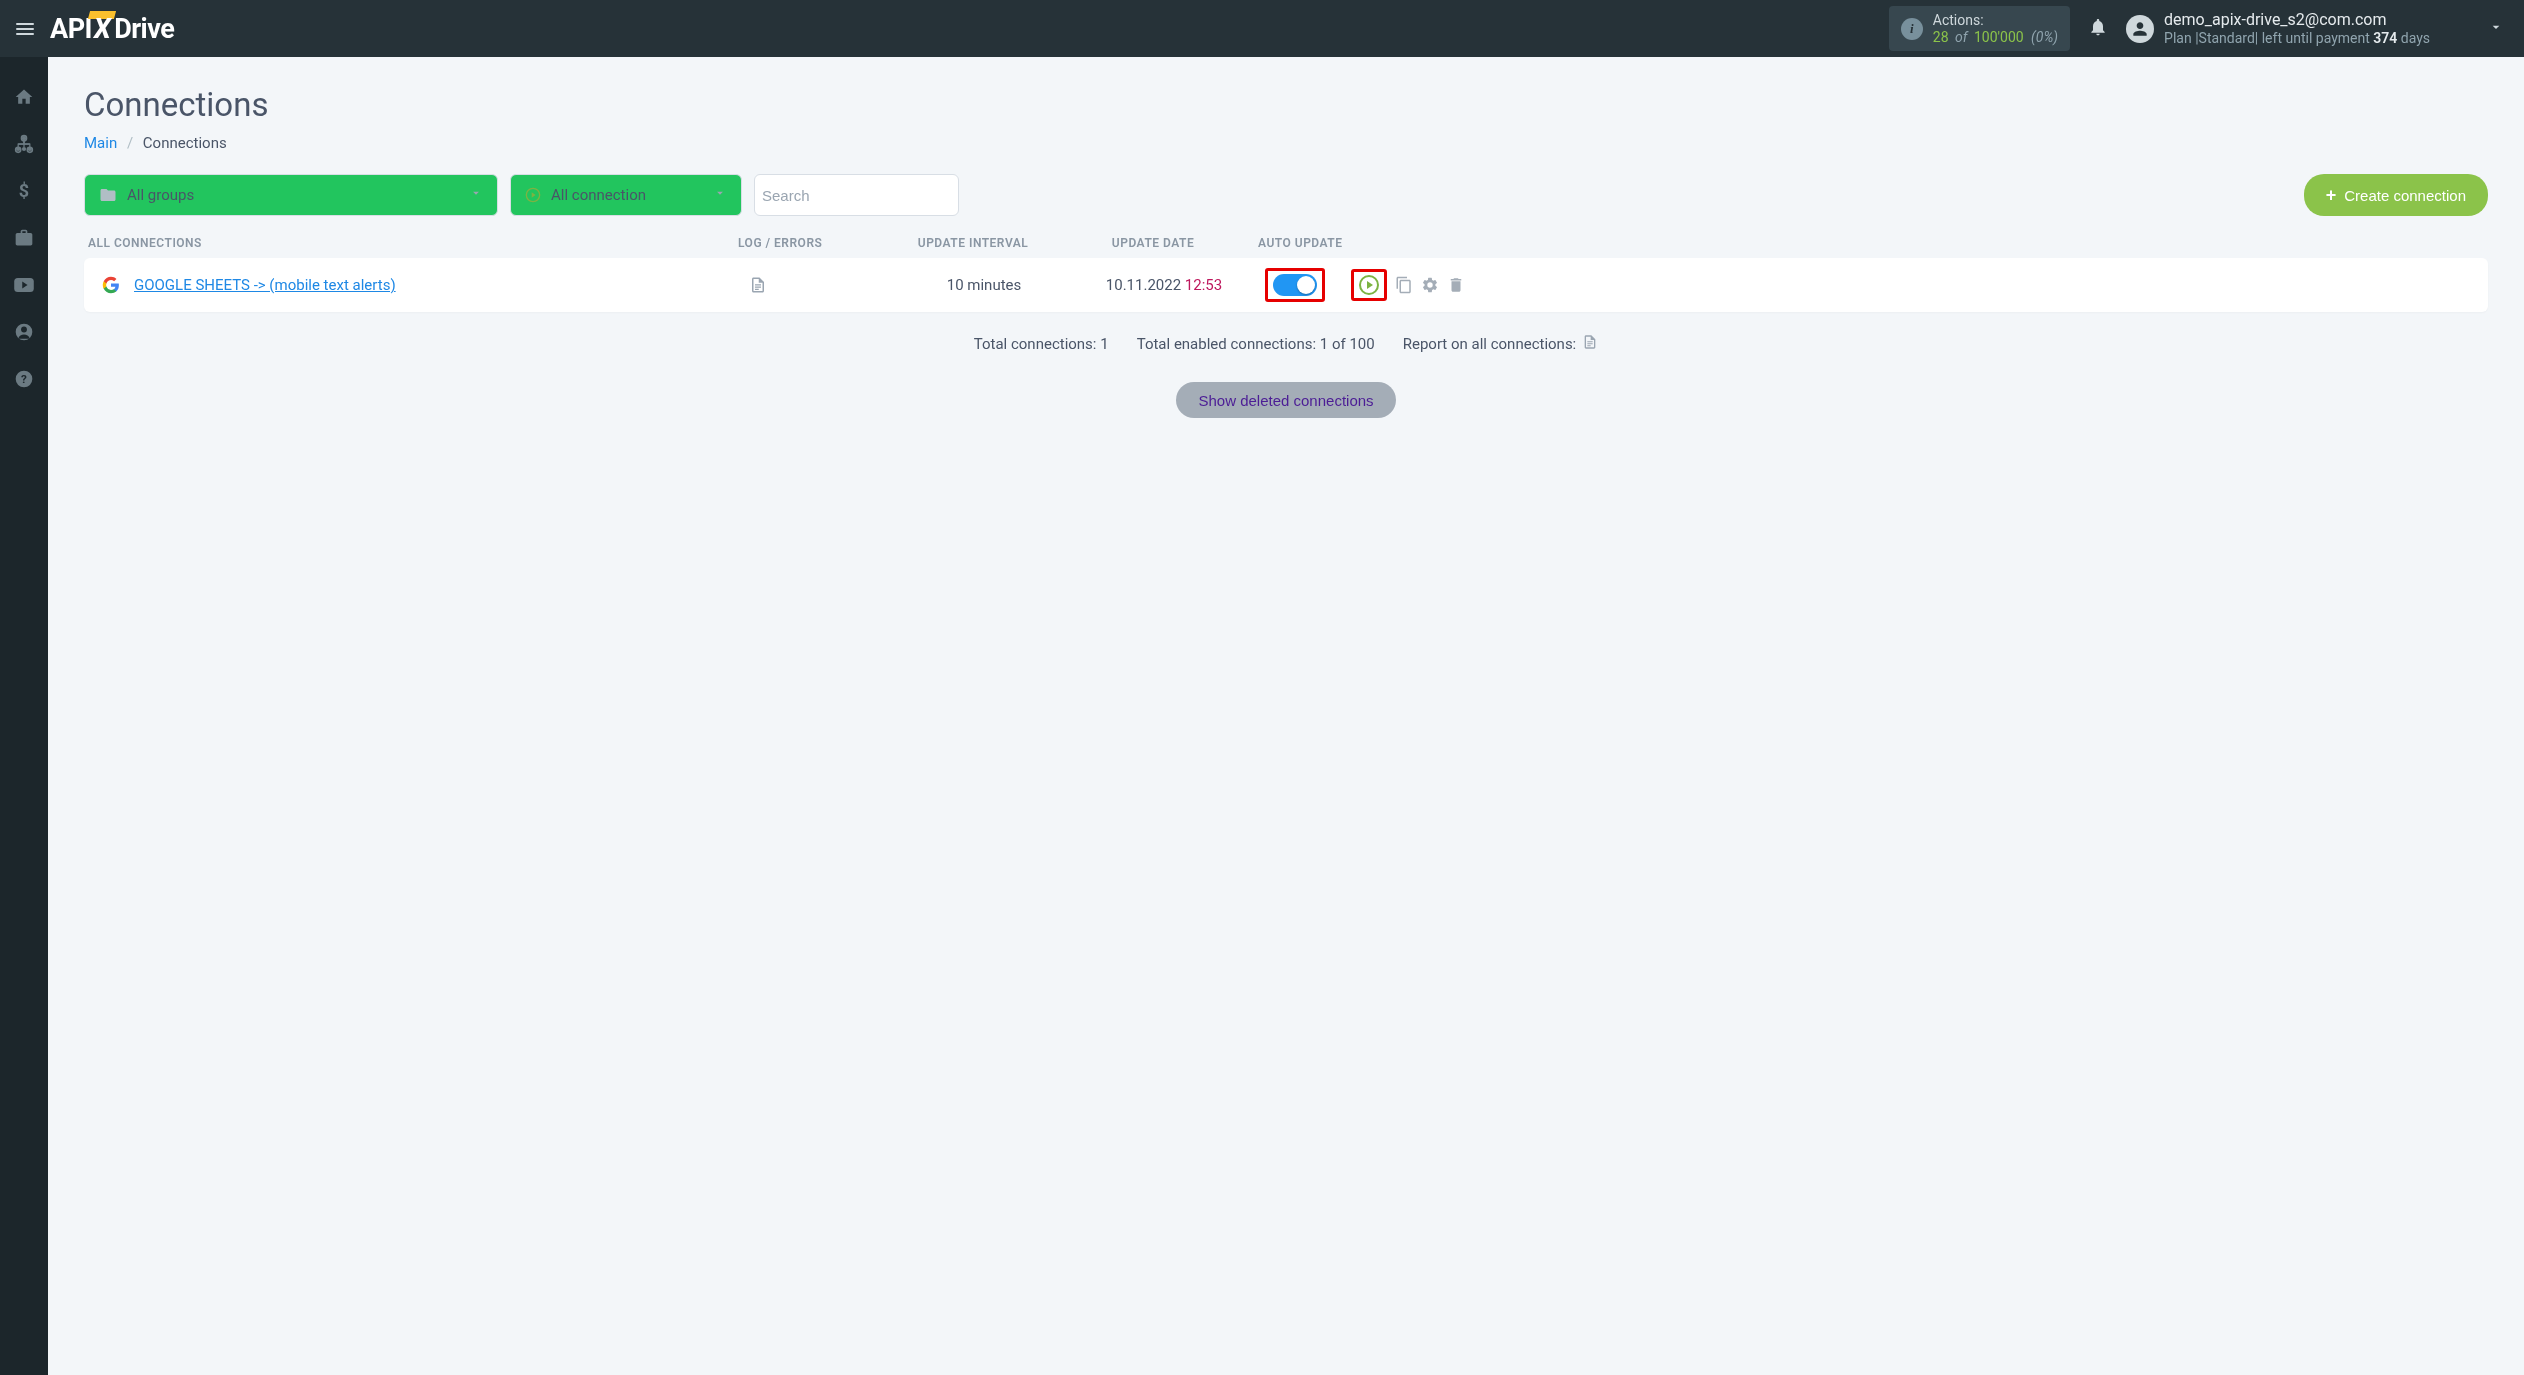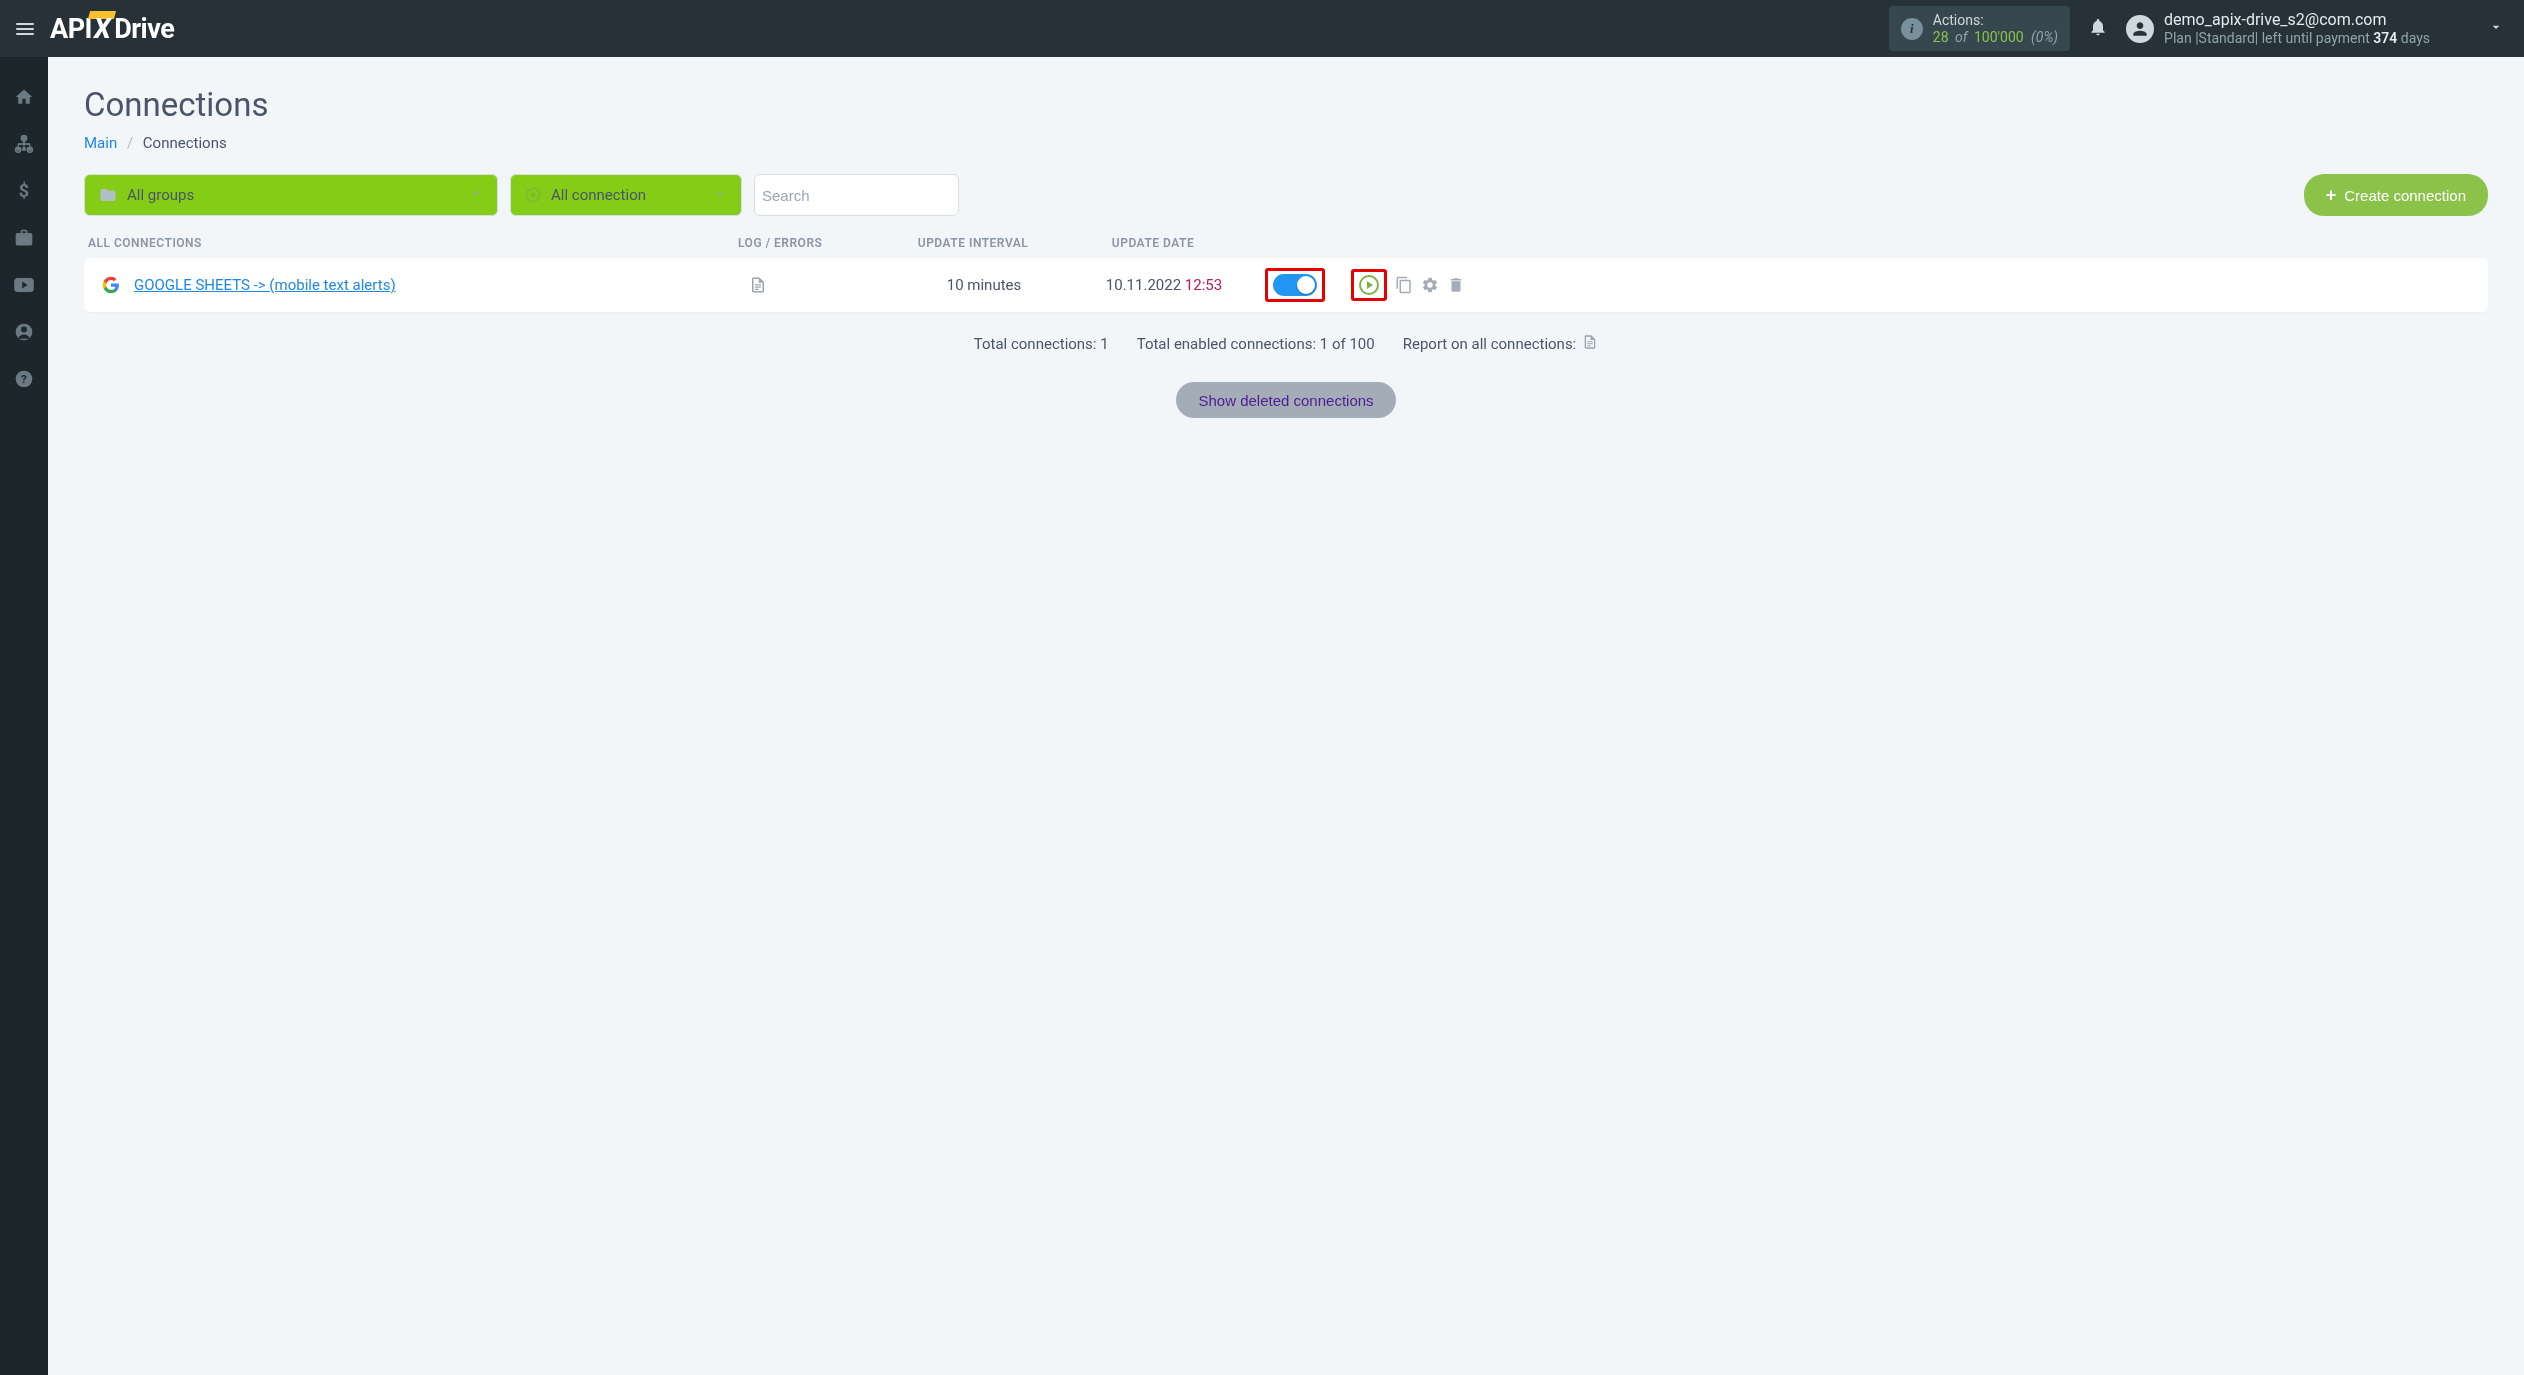--- a/index.html
+++ b/index.html
@@ -42,21 +42,21 @@
   .sidebar-item { color: #6b7a82; cursor: pointer; display: flex; align-items: center; justify-content: center; width: 48px; height: 24px; }
   .sidebar-item svg { fill: #6b7a82; }
 
   .main { flex: 1; padding: 28px 36px; overflow: auto; }
   .page-title { font-size: 33px; font-weight: 400; color: #4a5568; margin-bottom: 10px; }
   .breadcrumb { font-size: 15px; color: #4a5568; margin-bottom: 22px; }
   .breadcrumb a { color: #1e88e5; text-decoration: none; }
   .breadcrumb .sep { color: #b0bec5; margin: 0 6px; }
 
   .controls-row { display: flex; gap: 12px; align-items: center; margin-bottom: 20px; }
-  .dropdown { height: 42px; border: 1px solid #d8dee5; border-radius: 6px; background: #84cc16; display: flex; align-items: center; padding: 0 14px; font-size: 15px; color: #4a5568; cursor: pointer; position: relative; }
+  .dropdown { height: 42px; border: 1px solid #d8dee5; border-radius: 6px; background: #22c55e; display: flex; align-items: center; padding: 0 14px; font-size: 15px; color: #4a5568; cursor: pointer; position: relative; }
   .dropdown .dd-icon { margin-right: 10px; color: #b0bec5; display: flex; align-items: center; }
   .dropdown .play-green svg { fill: #7cb342; }
   .dropdown .chev { margin-left: auto; color: #9aa5b1; }
   .dd-groups { width: 414px; }
   .dd-conn { width: 232px; }
   .search-input { width: 205px; height: 42px; border: 1px solid #d8dee5; border-radius: 6px; padding: 0 7px; font-size: 15px; color: #4a5568; outline: none; }
   .search-input::placeholder { color: #9aa5b1; }
   .create-btn { margin-left: auto; background: #8bc34a; color: #fff; border: none; border-radius: 20px; height: 42px; padding: 0 22px; font-size: 15px; display: flex; align-items: center; gap: 8px; cursor: pointer; font-weight: 500; }
   .plus { font-size: 18px; font-weight: 700; }
 
@@ -226,20 +226,21 @@
         <span class="plus">+</span>
         <span>Create connection</span>
       </button>
     </div>
 
     <div class="table-head">
       <div class="th-name">ALL CONNECTIONS</div>
       <div class="th-log">LOG / ERRORS</div>
       <div class="th-interval">UPDATE INTERVAL</div>
       <div class="th-date">UPDATE DATE</div>
+      <div class="th-auto">AUTO UPDATE</div>
     </div>
 
     <div class="conn-row">
       <span class="conn-icon">
         <svg width="18" height="18" viewBox="0 0 48 48">
             <path fill="#4285F4" d="M45 24.5c0-1.6-.1-3-.4-4.5H24v8.5h11.8c-.5 2.8-2 5-4.3 6.6v5.5h7c4.1-3.8 6.5-9.4 6.5-16.1z"></path>
             <path fill="#34A853" d="M24 46c5.9 0 10.8-2 14.4-5.3l-7-5.5c-2 1.3-4.5 2.1-7.4 2.1-5.7 0-10.5-3.8-12.2-9h-7.2v5.6C8.2 41 15.5 46 24 46z"></path>
             <path fill="#FBBC05" d="M11.8 28.3c-.4-1.3-.7-2.7-.7-4.3s.3-3 .7-4.3v-5.6H4.6C3 17.3 2 20.5 2 24s1 6.7 2.6 9.9l7.2-5.6z"></path>
             <path fill="#EA4335" d="M24 10.7c3.2 0 6 1.1 8.3 3.3l6.2-6.2C34.8 4 29.9 2 24 2 15.5 2 8.2 7 4.6 14.1l7.2 5.6c1.7-5.2 6.5-9 12.2-9z"></path>
           </svg>

